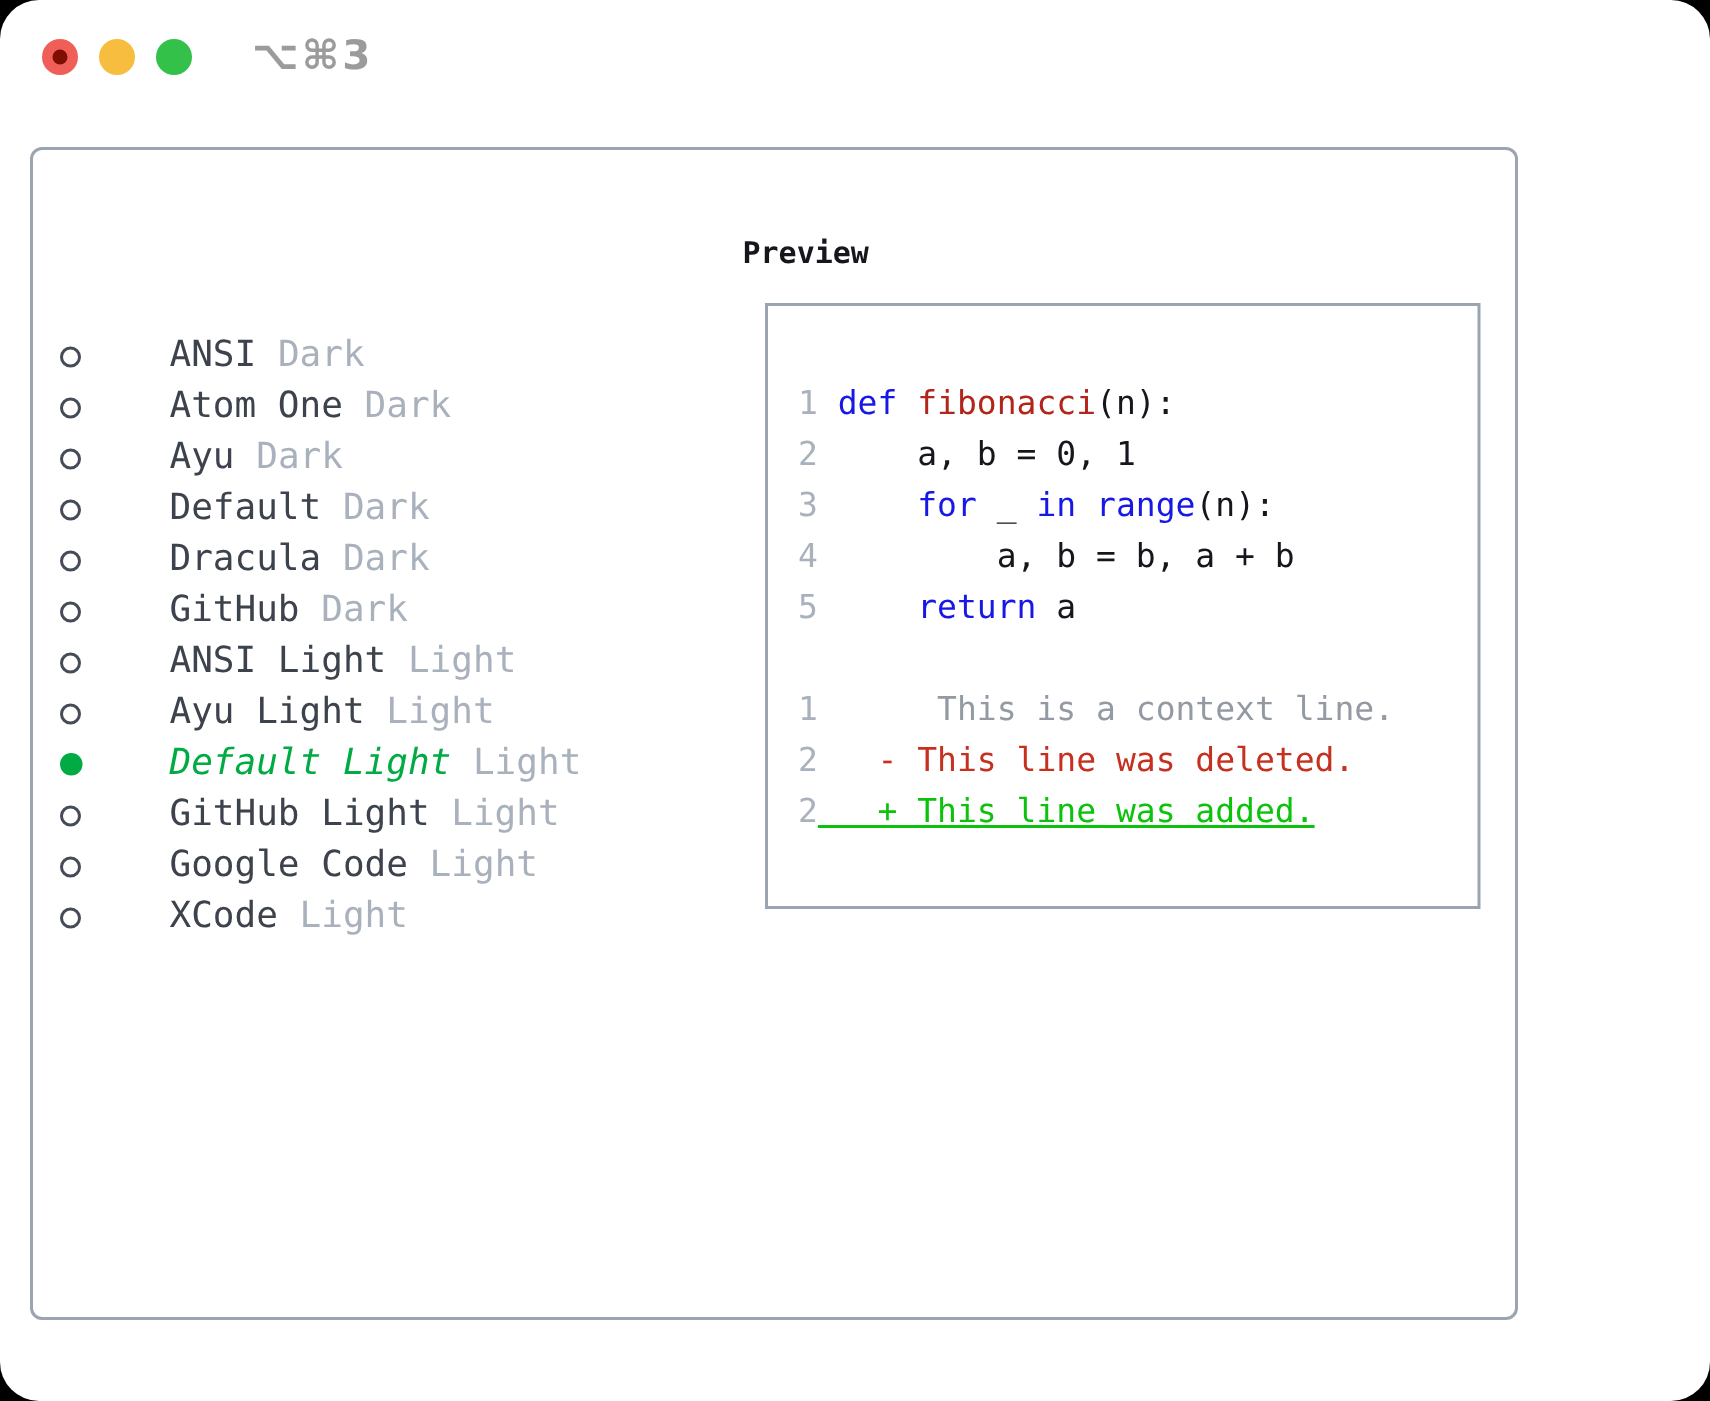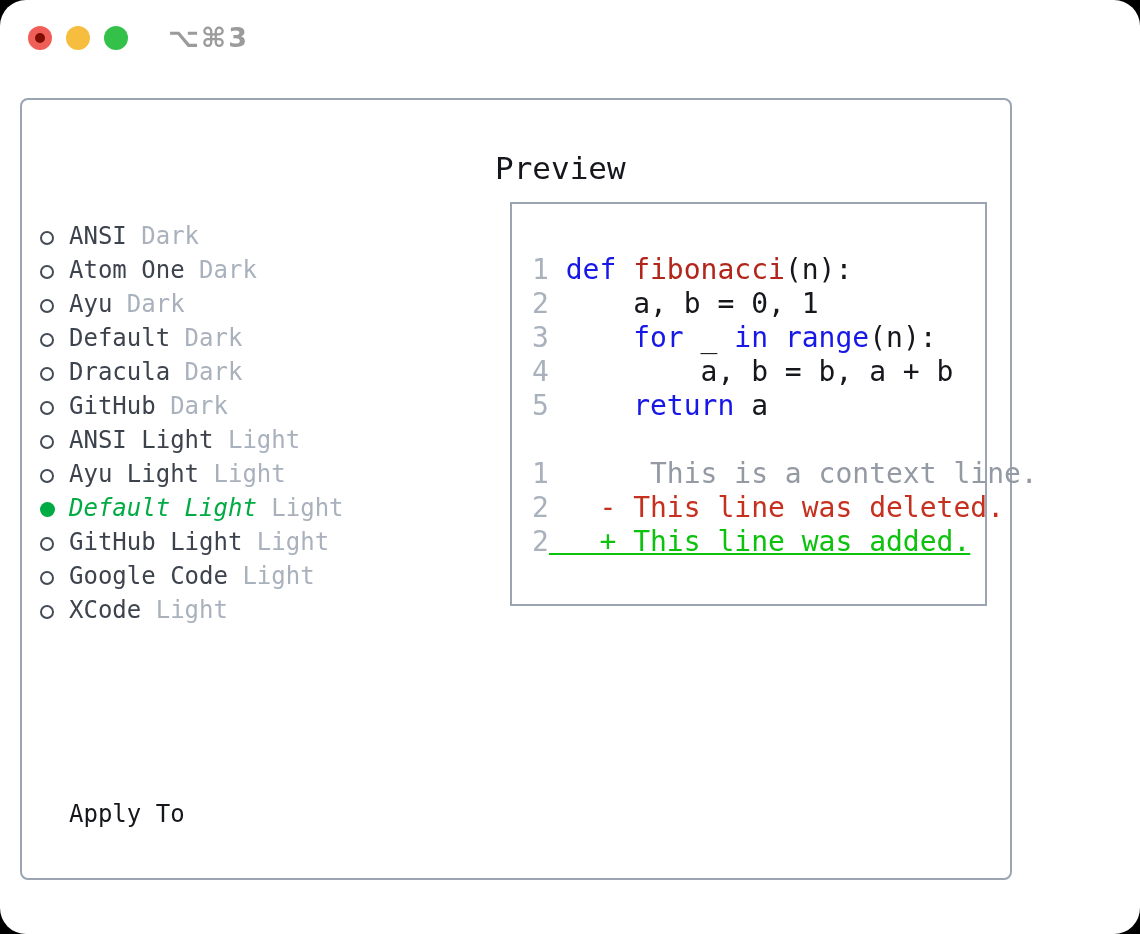--- a/index.html
+++ b/index.html
@@ -41,37 +41,37 @@
   .radio{
     display:inline-block;box-sizing:border-box;width:14px;height:14px;
     border:2.5px solid #454c57;border-radius:50%;position:relative;top:1px;
   }
   .radio.on{
     width:15px;height:15px;border:none;
     background:var(--accent-green,#00ab43);
   }
   .title{font-weight:bold;color:var(--title-text,#15171c);}
   .apply-title{color:var(--title-text,#15171c);}
-  .name{color:var(--item-text,#3d434d);}
+  .name{color:var(--item-text,#3d434d);margin-left:44px;}
   .name.sel{color:var(--accent-green,#00ab43);font-style:italic;}
   .suffix{color:var(--muted-gray,#a9b1bd);}
   
   .preview-title{
     position:absolute;left:473px;top:51px;
-    font-size:31px;line-height:34px;font-weight:normal;
+    font-size:20px;line-height:34px;font-weight:bold;
     color:var(--title-text,#15171c);
   }
   .preview-box{
     position:absolute;left:488px;top:102px;width:477px;height:404px;
     box-sizing:border-box;border:2px solid var(--border-gray,#9aa5b1);
     background:#fff;
   }
   .code{
     position:absolute;left:20px;top:49px;
-    font-size:28px;line-height:34px;white-space:pre;
+    font-size:22px;line-height:34px;white-space:pre;
   }
   .c-num{color:var(--muted-gray,#a9b1bd);}
   .c-kw{color:var(--keyword-blue,#1717e6);}
   .c-fn{color:var(--function-red,#b2251a);}
   .c-plain{color:var(--code-text,#15171c);}
   .c-ctx{color:var(--context-gray,#949aa3);}
   .c-del{color:var(--diff-red,#c5301f);}
   .c-add{color:var(--diff-green,#0cc20c);text-decoration:underline;}
 </style>
 </head>
@@ -82,21 +82,20 @@
   <span class="light light-red"></span>
   <span class="light light-yellow"></span>
   <span class="light light-green"></span>
   <span class="shortcut">⌥⌘3</span>
 
   <div class="panel">
 
     <div class="list">
       <div><div class="row item"><span class="bullet-cell"><span class="radio"></span></span><span class="name">ANSI</span> <span class="suffix">Dark</span></div><div class="row item"><span class="bullet-cell"><span class="radio"></span></span><span class="name">Atom One</span> <span class="suffix">Dark</span></div><div class="row item"><span class="bullet-cell"><span class="radio"></span></span><span class="name">Ayu</span> <span class="suffix">Dark</span></div><div class="row item"><span class="bullet-cell"><span class="radio"></span></span><span class="name">Default</span> <span class="suffix">Dark</span></div><div class="row item"><span class="bullet-cell"><span class="radio"></span></span><span class="name">Dracula</span> <span class="suffix">Dark</span></div><div class="row item"><span class="bullet-cell"><span class="radio"></span></span><span class="name">GitHub</span> <span class="suffix">Dark</span></div><div class="row item"><span class="bullet-cell"><span class="radio"></span></span><span class="name">ANSI Light</span> <span class="suffix">Light</span></div><div class="row item"><span class="bullet-cell"><span class="radio"></span></span><span class="name">Ayu Light</span> <span class="suffix">Light</span></div><div class="row item"><span class="bullet-cell"><span class="radio on"></span></span><span class="name sel">Default Light</span> <span class="suffix">Light</span></div><div class="row item"><span class="bullet-cell"><span class="radio"></span></span><span class="name">GitHub Light</span> <span class="suffix">Light</span></div><div class="row item"><span class="bullet-cell"><span class="radio"></span></span><span class="name">Google Code</span> <span class="suffix">Light</span></div><div class="row item"><span class="bullet-cell"><span class="radio"></span></span><span class="name">XCode</span> <span class="suffix">Light</span></div></div>
       <div class="row"></div>
-      <div class="row"><span class="bullet-cell"></span><span class="apply-title">Apply To</span></div>
       
       
       
       
     </div>
 
     <div class="preview-title">Preview</div>
 
     <div class="preview-box">
       <div class="code"><div class="row"><span class="c-num">1</span><span class="c-plain"> </span><span class="c-kw">def</span><span class="c-plain"> </span><span class="c-fn">fibonacci</span><span class="c-plain">(n):</span></div><div class="row"><span class="c-num">2</span><span class="c-plain">     a, b = 0, 1</span></div><div class="row"><span class="c-num">3</span><span class="c-plain">     </span><span class="c-kw">for</span><span class="c-plain"> _ </span><span class="c-kw">in</span><span class="c-plain"> </span><span class="c-kw">range</span><span class="c-plain">(n):</span></div><div class="row"><span class="c-num">4</span><span class="c-plain">         a, b = b, a + b</span></div><div class="row"><span class="c-num">5</span><span class="c-plain">     </span><span class="c-kw">return</span><span class="c-plain"> a</span></div><div class="row"></div><div class="row"><span class="c-num">1</span><span class="c-ctx">      This is a context line.</span></div><div class="row"><span class="c-num">2</span><span class="c-del">   - This line was deleted.</span></div><div class="row"><span class="c-num">2</span><span class="c-add">   + This line was added.</span></div></div>

